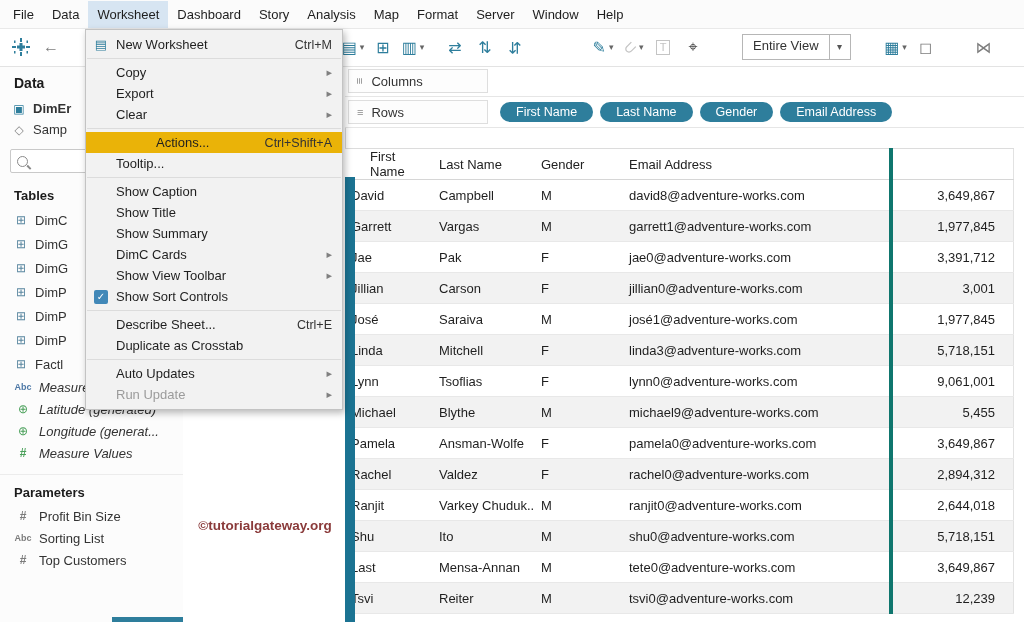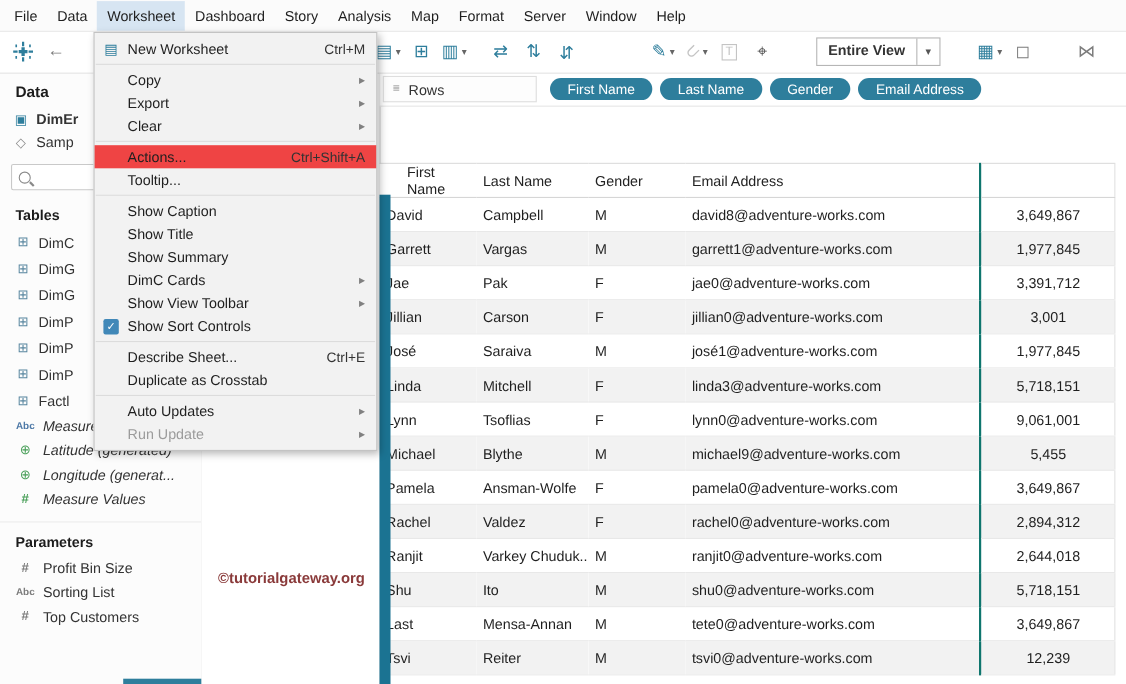--- a/index.html
+++ b/index.html
@@ -22,21 +22,21 @@
   .tool.gray{color:#7d7d7d;}
   .tool.dark{color:#4a4a4a;}
   .tool.dis{color:#c4c4c4;}
   .tool .glyph.flip{display:inline-block;transform:scaleY(-1);}
   .tool .glyph.rot{display:inline-block;transform:rotate(-45deg);}
   .tool .glyph.boxed{font-size:11px;border:1px solid currentColor;padding:0 3px;line-height:13px;}
   .tool .dd{font-size:9px;color:#666;margin-left:3px;}
   .tb-spacer{flex:0 0 auto;}
   .view-select{display:flex;align-items:stretch;border:1px solid #b6b6b6;height:24px;margin:0 8px;
     font-size:13px;color:#333;background:#fff;}
-  .view-select .val{padding:3px 10px 0 10px;font-weight:bold;}
+  .view-select .val{padding:3px 10px 0 10px;}
   .view-select .caret{border-left:1px solid #b6b6b6;width:20px;text-align:center;font-size:10px;
     color:#555;padding-top:6px;}
   .logo-wrap{width:30px;height:26px;display:flex;align-items:center;justify-content:center;}
   
   .sidebar{position:absolute;top:66px;left:0;bottom:0;width:183px;background:#fcfcfc;
     border-right:1px solid #d6d6d6;font-size:13px;color:#333;overflow:hidden;z-index:1;}
   .data-tab{font-weight:bold;font-size:14px;padding:9px 14px 7px;color:#1c1c1c;}
   .ds-item{display:flex;align-items:center;gap:7px;padding:3px 12px;}
   .ds-item.active .lbl{font-weight:bold;}
   .ds-icon{font-size:12px;width:14px;text-align:center;}
@@ -77,28 +77,28 @@
   
   .table-wrap{position:absolute;left:162px;right:10px;top:82px;bottom:0;}
   .side-strip{position:absolute;left:0;top:29px;bottom:0;width:10px;background:#1b7392;}
   table{border-collapse:collapse;width:100%;table-layout:fixed;font-size:13px;color:#1f1f1f;}
   thead th{height:28px;font-weight:normal;text-align:left;color:#222;
     border-top:1px solid #dcdcdc;border-bottom:1px solid #d6d6d6;padding:0 6px;background:#fff;}
   thead th:first-child{padding-left:25px;}
   tbody td{height:30px;padding:0 6px;border-bottom:1px solid #e8e8e8;overflow:hidden;white-space:nowrap;}
   tbody tr:nth-child(even){background:#f2f2f2;}
   tbody td:first-child{}
-  td:nth-child(5),th:nth-child(5){text-align:center;border-left:2px solid #0f766e;padding-right:5px;}
+  td:nth-child(5),th:nth-child(5){text-align:right;border-left:4px solid #0f766e;padding-right:18px;}
   table{border-right:1px solid #e2e2e2;}
   
   .ws-menu{position:absolute;left:85px;top:29px;width:256px;background:#f2f2f2;
     border:1px solid #c3c3c3;box-shadow:2px 3px 7px rgba(0,0,0,.28);padding:4px 0;
     z-index:60;font-size:13px;color:#1f1f1f;}
   .menu-item{display:flex;align-items:center;height:21px;padding-right:10px;cursor:default;}
-  .menu-item.hl{background:#ef4444;}
+  .menu-item.hl{background:#eab308;padding-left:40px;}
   .menu-item.dis{color:#9b9b9b;}
   .gutter{width:30px;display:flex;justify-content:center;align-items:center;font-size:12px;flex:0 0 auto;}
   .gutter.nw{color:#2e7e9c;font-size:13px;}
   .gutter .chk{width:14px;height:14px;background:#4188b8;border-radius:2px;color:#fff;font-size:10px;
     display:flex;align-items:center;justify-content:center;}
   .mi-label{flex:1;}
   .mi-right{font-size:12.5px;color:#333;}
   .mi-right.arrow{color:#808080;font-size:11px;}
   .menu-sep{height:1px;background:#dcdcdc;margin:3px 1px;}
 </style>
@@ -270,20 +270,26 @@
 
   <div class="corner-strip"></div>
 
   <div class="canvas">
     <div class="cards-col">
       <div class="watermark">©tutorialgateway.org</div>
     </div>
     <div class="shelves">
       <div class="shelf">
         <div class="shelf-label">
+          <span class="shelf-icon cols">≡</span>
+          <span>Columns</span>
+        </div>
+      </div>
+      <div class="shelf">
+        <div class="shelf-label">
           <span class="shelf-icon">≡</span>
           <span>Rows</span>
         </div>
         <div class="pills">
             <span class="pill">First Name</span>
             <span class="pill">Last Name</span>
             <span class="pill">Gender</span>
             <span class="pill">Email Address</span>
           </div>
       </div>

